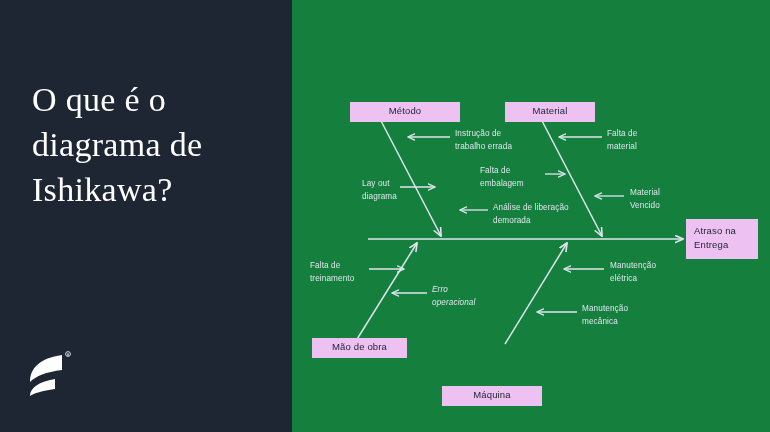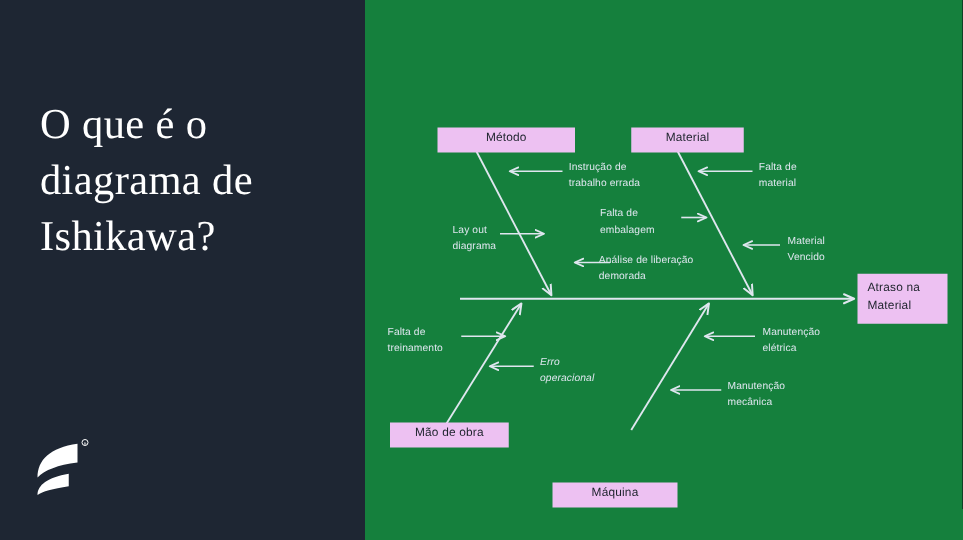--- a/index.html
+++ b/index.html
@@ -134,27 +134,27 @@
       <line x1="312" y1="269" x2="272" y2="269" stroke="#dfe6ef" stroke-width="1.3" marker-end="url(#ah)"></line>
       <line x1="285" y1="312" x2="245" y2="312" stroke="#dfe6ef" stroke-width="1.3" marker-end="url(#ah)"></line>
     </svg>
 
     <div class="cat-box" style="left:58px; top:102px; width:110px;">Método</div>
     <div class="cat-box" style="left:213px; top:102px; width:90px;">Material</div>
     <div class="cat-box" style="left:20px; top:338px; width:95px;">Mão de obra</div>
     <div class="cat-box" style="left:150px; top:338px; width:100px;margin-top:48px;">Máquina</div>
 
     <div class="effect-box" style="left:394px; top:219px; width:72px; height:40px;">Atraso na
-Material</div>
+Entrega</div>
 
     <div class="sub-label" style="left:163px; top:128px; width:110px;">Instrução de
 trabalho errada</div>
     <div class="sub-label" style="left:70px; top:178px; width:60px;">Lay out
 diagrama</div>
-    <div class="sub-label" style="left:187px; top:202px; width:115px;">Análise de liberação
+    <div class="sub-label" style="left:201px; top:202px; width:115px;">Análise de liberação
 demorada</div>
 
     <div class="sub-label" style="left:315px; top:128px; width:80px;">Falta de
 material</div>
     <div class="sub-label" style="left:188px; top:165px; width:62px;">Falta de
 embalagem</div>
     <div class="sub-label" style="left:338px; top:187px; width:70px;">Material
 Vencido</div>
 
     <div class="sub-label" style="left:18px; top:260px; width:62px;">Falta de

